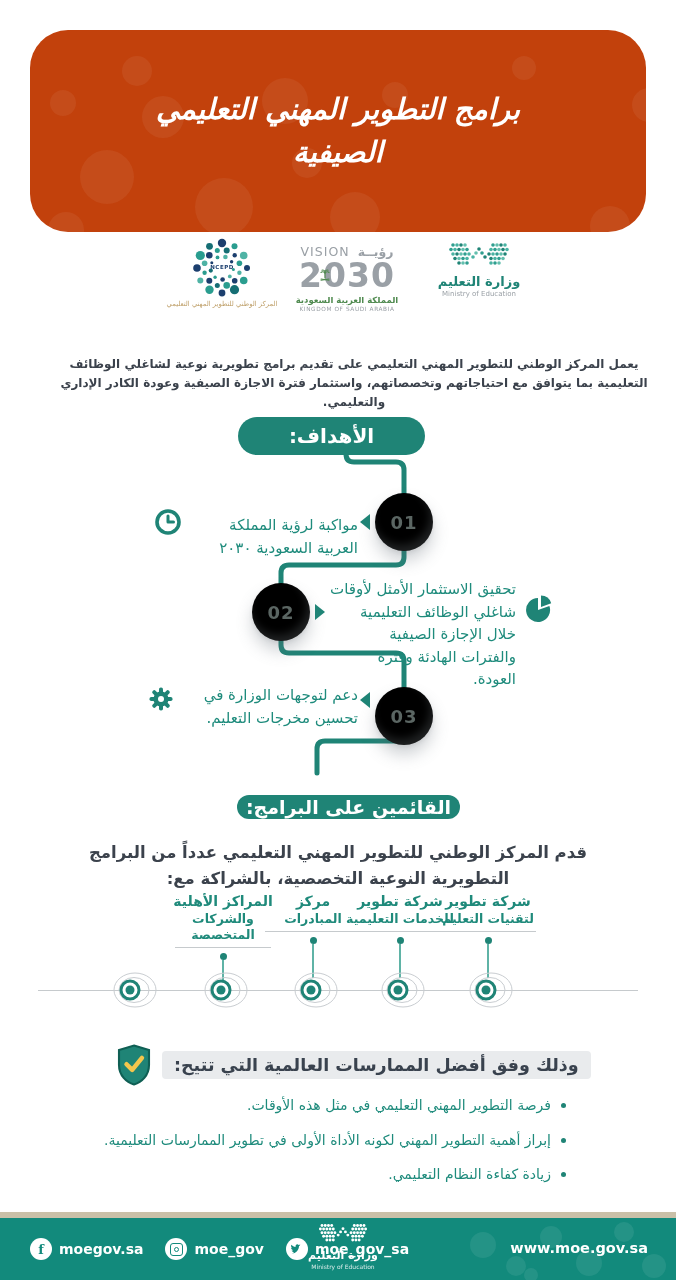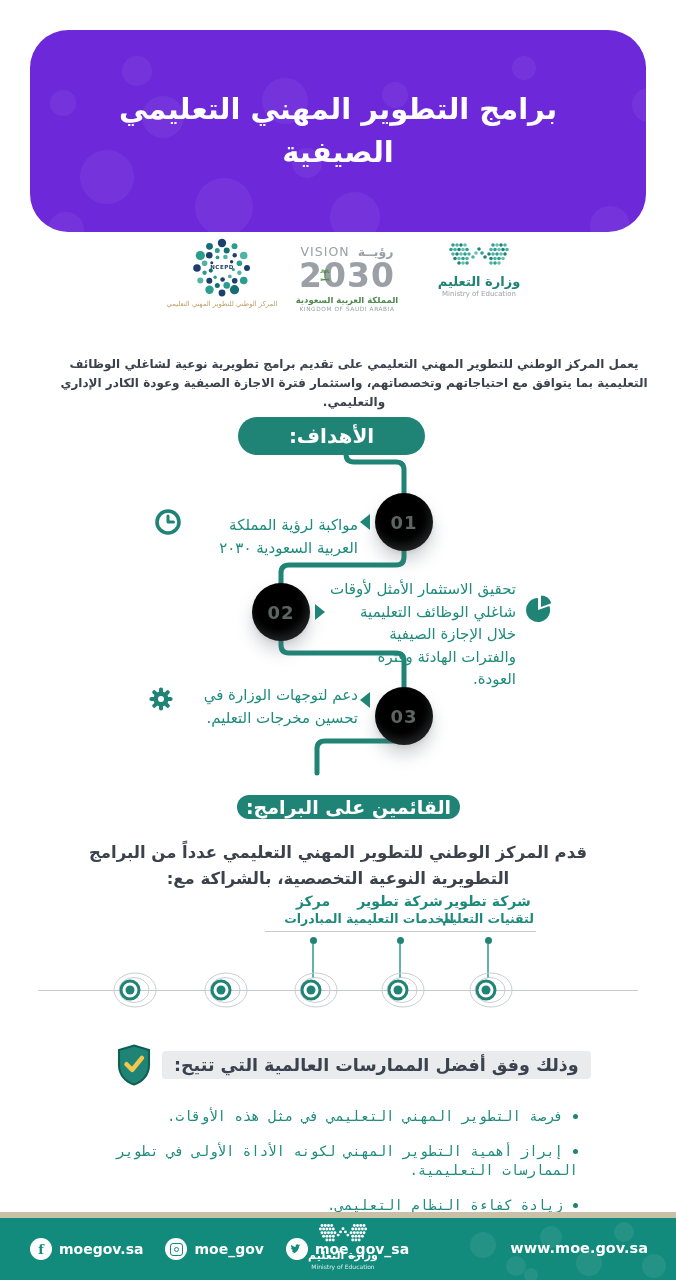--- a/index.html
+++ b/index.html
@@ -4,22 +4,22 @@
 <style>
   html,body{margin:0;padding:0;}
   body{
     width:676px;height:1280px;position:relative;overflow:hidden;
     background:#ffffff;
     font-family:"DejaVu Sans","Liberation Sans",sans-serif;
   }
   
   .banner{
     position:absolute;left:30px;top:30px;width:616px;height:202px;
-    background:#6d28d9;border-radius:38px;overflow:hidden;
-    display:flex;align-items:center;justify-content:center;
+    background:#c2410c;border-radius:38px;overflow:hidden;
+    display:flex;align-items:center;justify-content:center;font-style:italic;
   }
   .banner h1{
     margin:0;color:#ffffff;font-size:29px;font-weight:bold;
     text-align:center;direction:rtl;line-height:1.5;width:440px;
     position:relative;z-index:2;
   }
   .bdot{position:absolute;border-radius:50%;background:#ffffff;opacity:.06;}
   
   .logos{position:absolute;left:0;top:238px;width:676px;height:84px;}
   .ncepd{position:absolute;left:162px;top:0;width:120px;text-align:center;}
@@ -100,22 +100,22 @@
   .marker{position:absolute;top:75px;}
   .m1{left:460px;} .m2{left:372px;} .m3{left:285px;} .m4{left:195px;} .m5{left:104px;}
   .hline{position:absolute;left:38px;top:97px;width:600px;height:1px;background:#C6CACD;}
   
   .practices{position:absolute;left:116px;top:1044px;display:flex;align-items:center;gap:10px;}
   .practices .ph{
     direction:rtl;font-size:17.5px;font-weight:bold;color:#39424E;
     background:#E9EBED;border-radius:4px;padding:4px 12px;
   }
   .bullets{
-    position:absolute;left:70px;top:1096px;width:496px;margin:12px;padding:0;
-    list-style:none;direction:rtl;font-family:Liberation Mono, monospace;
+    position:absolute;left:70px;top:1096px;width:496px;margin:0;padding:0;
+    list-style:none;direction:rtl;
   }
   .bullets li{
     font-size:14px;color:#1E8B7C;margin-bottom:15px;line-height:1.4;
   }
   .bullets li::before{
     content:"";display:inline-block;width:5px;height:5px;border-radius:50%;
     background:#1F8476;margin-left:10px;vertical-align:2px;
   }
   
   .tan-strip{position:absolute;left:0;top:1212px;width:676px;height:6px;background:#C9C0A8;}
@@ -340,20 +340,27 @@
         <div class="pdot"></div>
         <div class="pline"></div>
     </div>
     <div class="partner-col">
       <div class="l1">مركز</div>
       <div class="l2">المبادرات</div>
       <div class="u"></div>
         <div class="pdot"></div>
         <div class="pline"></div>
     </div>
+    <div class="partner-col">
+      <div class="l1">المراكز الأهلية</div>
+      <div class="l2">والشركات المتخصصة</div>
+      <div class="u"></div>
+        <div class="pdot"></div>
+        <div class="pline"></div>
+    </div>
 
     <div class="hline"></div>
 
     <svg class="marker m1" width="56" height="46" viewBox="0 0 56 46">
       <ellipse cx="31" cy="22" rx="21" ry="17" fill="none" stroke="#C9CDD1" stroke-width="1"></ellipse>
       <ellipse cx="30" cy="22" rx="15" ry="12.5" fill="none" stroke="#C9CDD1" stroke-width="1"></ellipse>
       <circle cx="26" cy="22" r="9" fill="#ffffff" stroke="#1F8476" stroke-width="3"></circle>
       <circle cx="26" cy="22" r="4.5" fill="#1F8476"></circle>
     </svg>
     <svg class="marker m2" width="56" height="46" viewBox="0 0 56 46">

